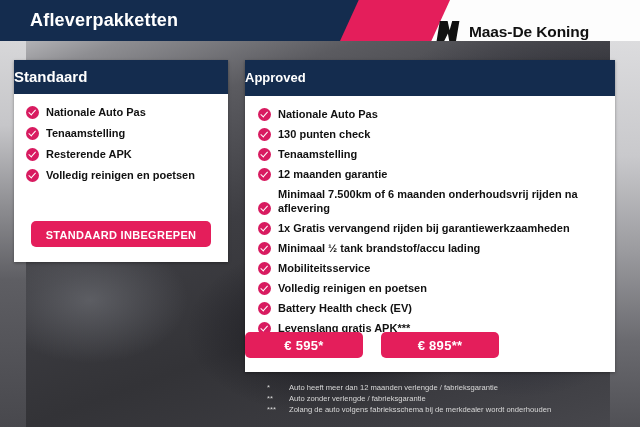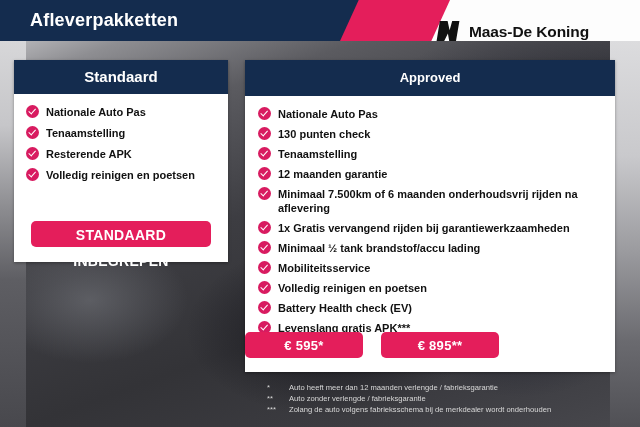--- a/index.html
+++ b/index.html
@@ -102,39 +102,39 @@
     background: #ffffff;
     box-shadow: 0 1px 3px rgba(0,0,0,0.35);
     z-index: 4;
   }
   .card-standard { left: 14px; top: 60px; width: 214px; height: 202px; }
   .card-approved { left: 245px; top: 60px; width: 370px; height: 312px; }
 
   .card-head {
     background: #142c4e;
     color: #ffffff;
-    text-align: center;
+    text-align: left;
     font-weight: bold;
     height: 34px;
     line-height: 34px;
     font-size: 15px;
   }
   .card-approved .card-head { height: 36px; line-height: 36px; font-size: 13px; }
 
   .feature-list {
     list-style: none;
     margin: 0;
     padding: 11px 0 0 0;
   }
   .card-standard .feature-list { padding-left: 12px; }
   .card-approved .feature-list { padding-left: 13px; }
 
   .feature-item {
     display: flex;
-    align-items: flex-start;
+    align-items: flex-end;
     gap: 7px;
     margin-bottom: 7px;
     font-size: 11px;
     font-weight: bold;
     color: #111111;
     line-height: 14px;
   }
   .card-approved .feature-item { margin-bottom: 6px; }
 
   .check {
@@ -166,21 +166,21 @@
     border-radius: 5px;
     border: none;
     cursor: pointer;
     font-family: inherit;
   }
   .standard-btn {
     position: absolute;
     left: 17px; bottom: 15px;
     width: 180px; height: 26px;
     line-height: 26px;
-    font-size: 14px;
+    font-size: 11px;
     letter-spacing: 0.3px;
   }
   .price-row {
     position: absolute;
     left: 0; bottom: 14px;
     width: 370px;
     display: flex;
     justify-content: flex-start;
     gap: 18px;
   }

